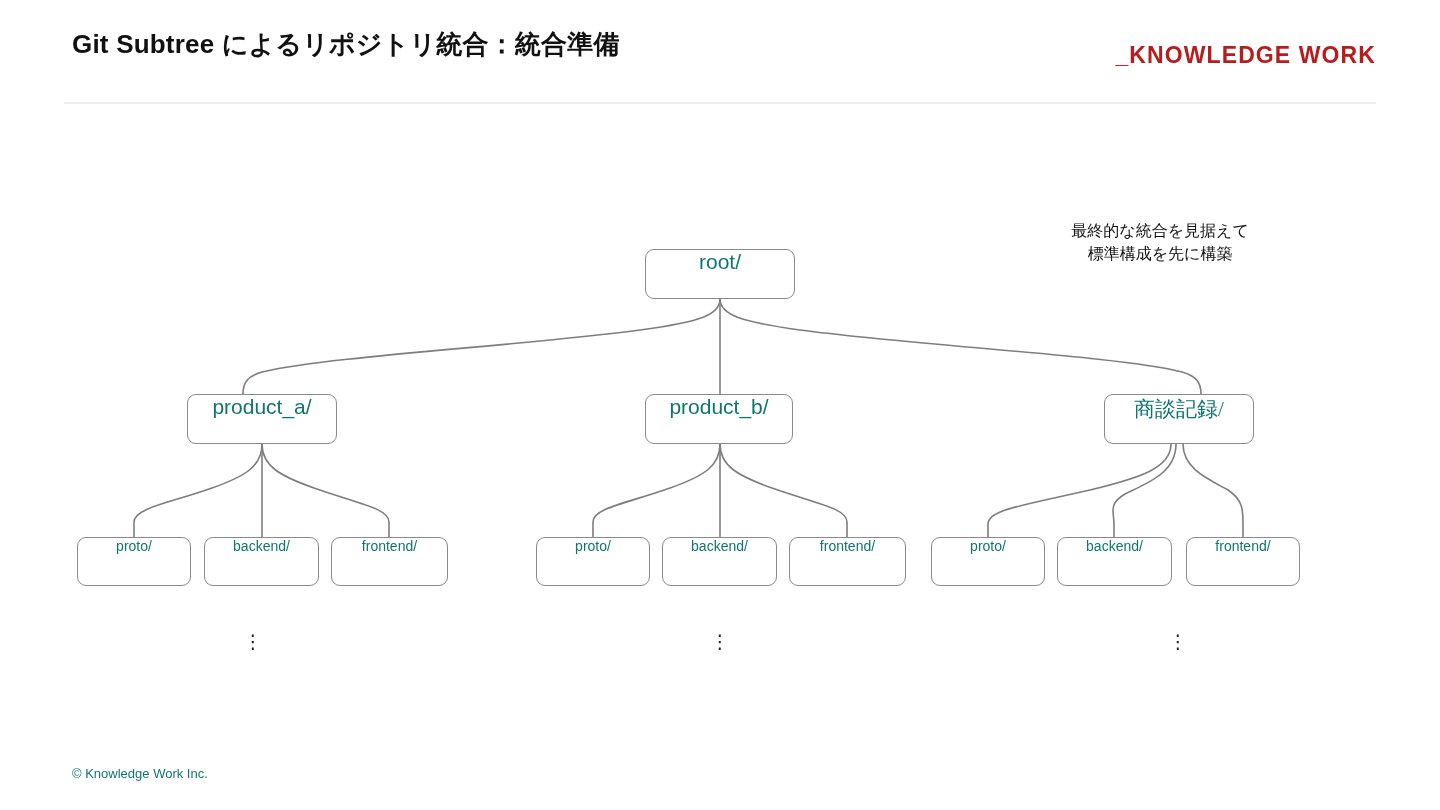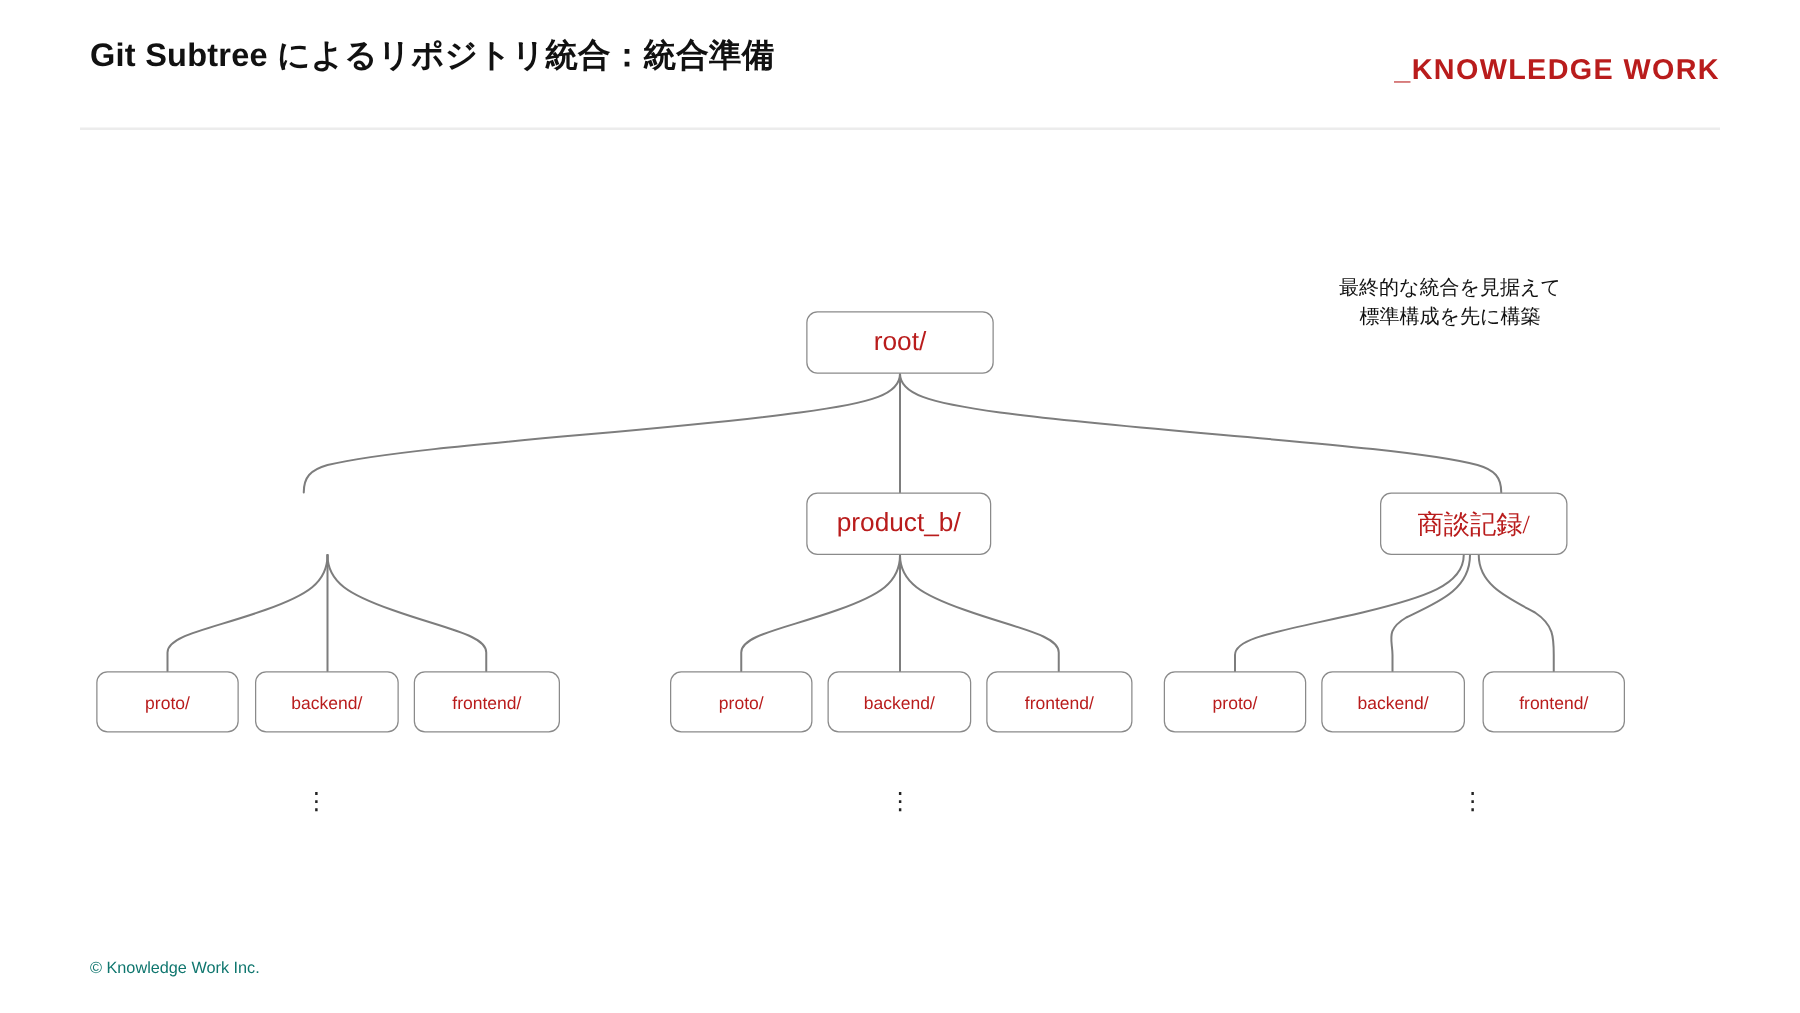--- a/index.html
+++ b/index.html
@@ -68,23 +68,22 @@
     pointer-events: none;
   }
 
   .tree-node {
     position: absolute;
     box-sizing: border-box;
     background: #ffffff;
     border: 1.6px solid #8a8a8a;
     border-radius: 9px;
     display: flex;
-    align-items: center;
     justify-content: center;
-    color: #b91c1c;
+    color: #0f766e;
     white-space: nowrap;
   }
   .node-root, .node-mid {
     font-size: 21px;
     height: 50px;
   }
   .node-leaf {
     font-size: 14px;
     height: 49px;
   }
@@ -153,20 +152,23 @@
       <path d="M1171,444 C1171,468 1140,478 1090,490 C1020,506 988,510 988,524 L988,537"></path>
       <path d="M1176,444 C1176,472 1150,482 1125,494 C1108,504 1114,512 1114,524 L1114,537"></path>
       <path d="M1183,444 C1183,468 1206,478 1228,490 C1243,500 1243,510 1243,524 L1243,537"></path>
     </g>
   </svg>
 
   <div class="tree-node node-root" style="left:645px; top:249px; width:150px;">
     <span>root/</span>
   </div>
 
+  <div class="tree-node node-mid" style="left:187px; top:394px; width:150px;">
+    <span>product_a/</span>
+  </div>
   <div class="tree-node node-mid" style="left:645px; top:394px; width:148px;">
     <span>product_b/</span>
   </div>
   <div class="tree-node node-mid" style="left:1104px; top:394px; width:150px;font-family:Liberation Serif, serif;">
     <span>商談記録/</span>
   </div>
 
   <div class="tree-node node-leaf" style="left:77px; top:537px; width:114px;">
     <span>proto/</span>
   </div>

